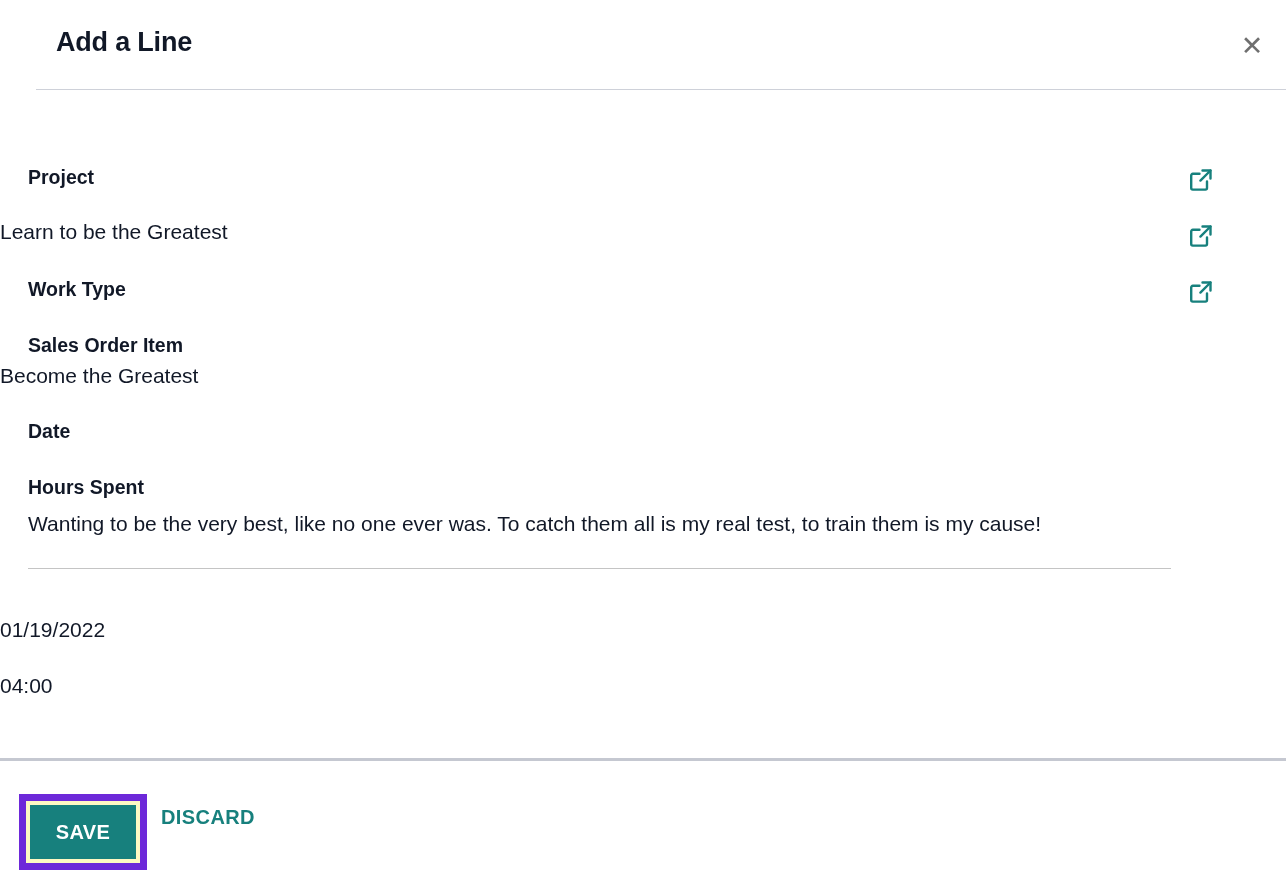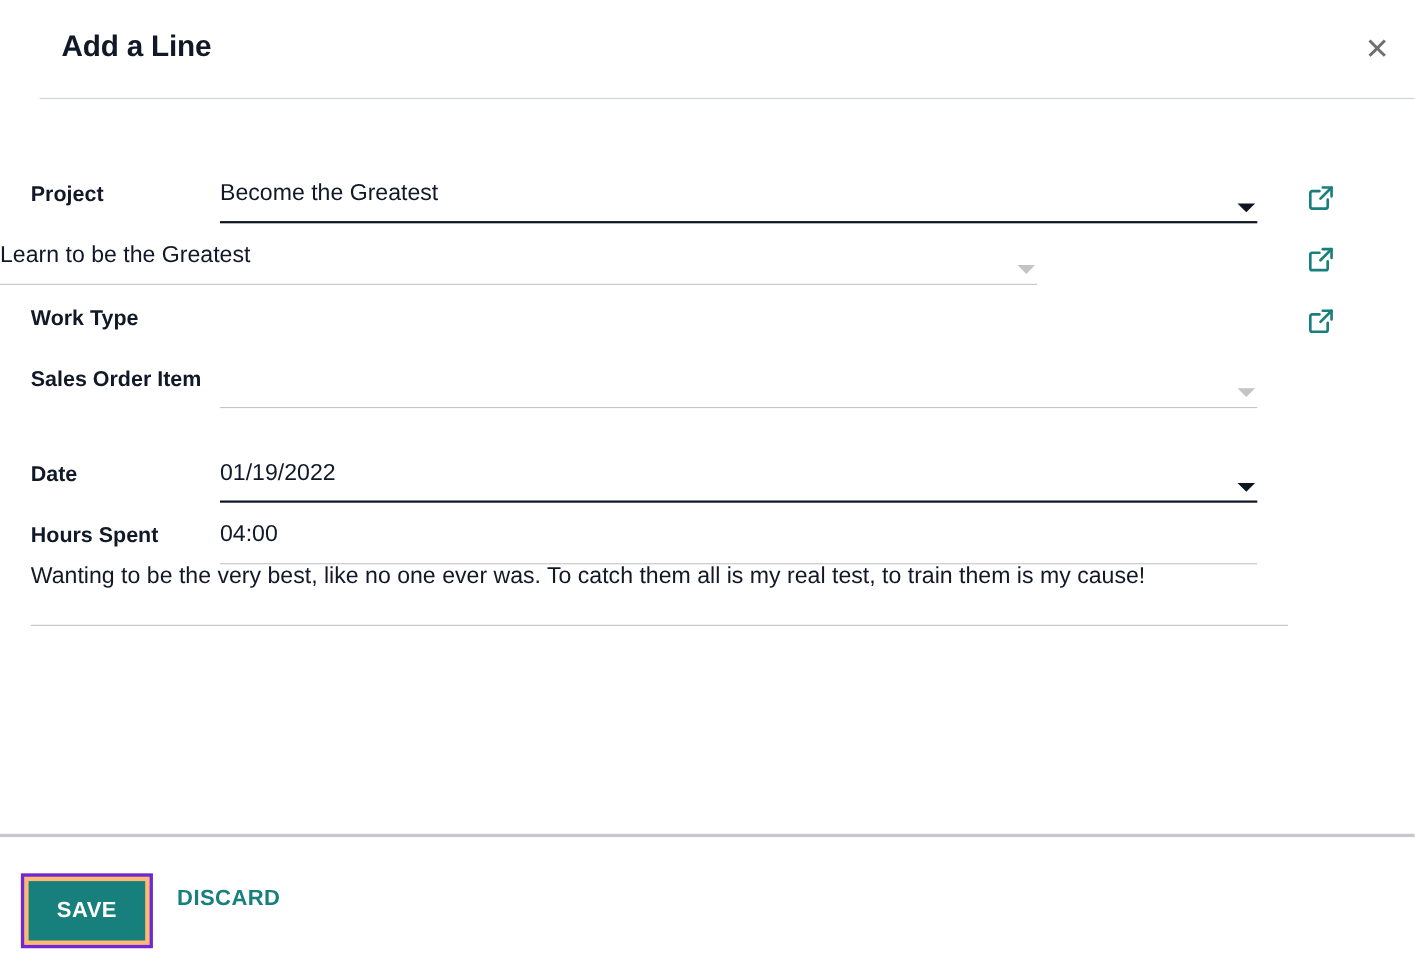--- a/index.html
+++ b/index.html
@@ -73,20 +73,21 @@
     left: 0;
     top: 65px;
     width: 100%;
   }
 
   .form-row {
     position: relative;
     display: flex;
     align-items: flex-start;
     height: 56px;
+    flex-direction: column;
   }
   .form-row.tall {
     height: 86px;
   }
 
   .field-label {
     width: 200px;
     flex: 0 0 200px;
     padding-left: 28px;
     box-sizing: border-box;
@@ -188,22 +189,22 @@
     height: 112px;
     border-top: 3px solid #c5c8d1;
     box-sizing: border-box;
   }
 
   .save-highlight {
     position: absolute;
     left: 19px;
     top: 33px;
     padding: 4px;
-    border: 3px solid #6d28d9;
-    background: #fdba74;
+    border: 7px solid #6d28d9;
+    background: #fef9c3;
     box-sizing: border-box;
   }
   .save-button {
     display: flex;
     align-items: center;
     justify-content: center;
     width: 106px;
     height: 54px;
     background: #17807d;
     color: #ffffff;

